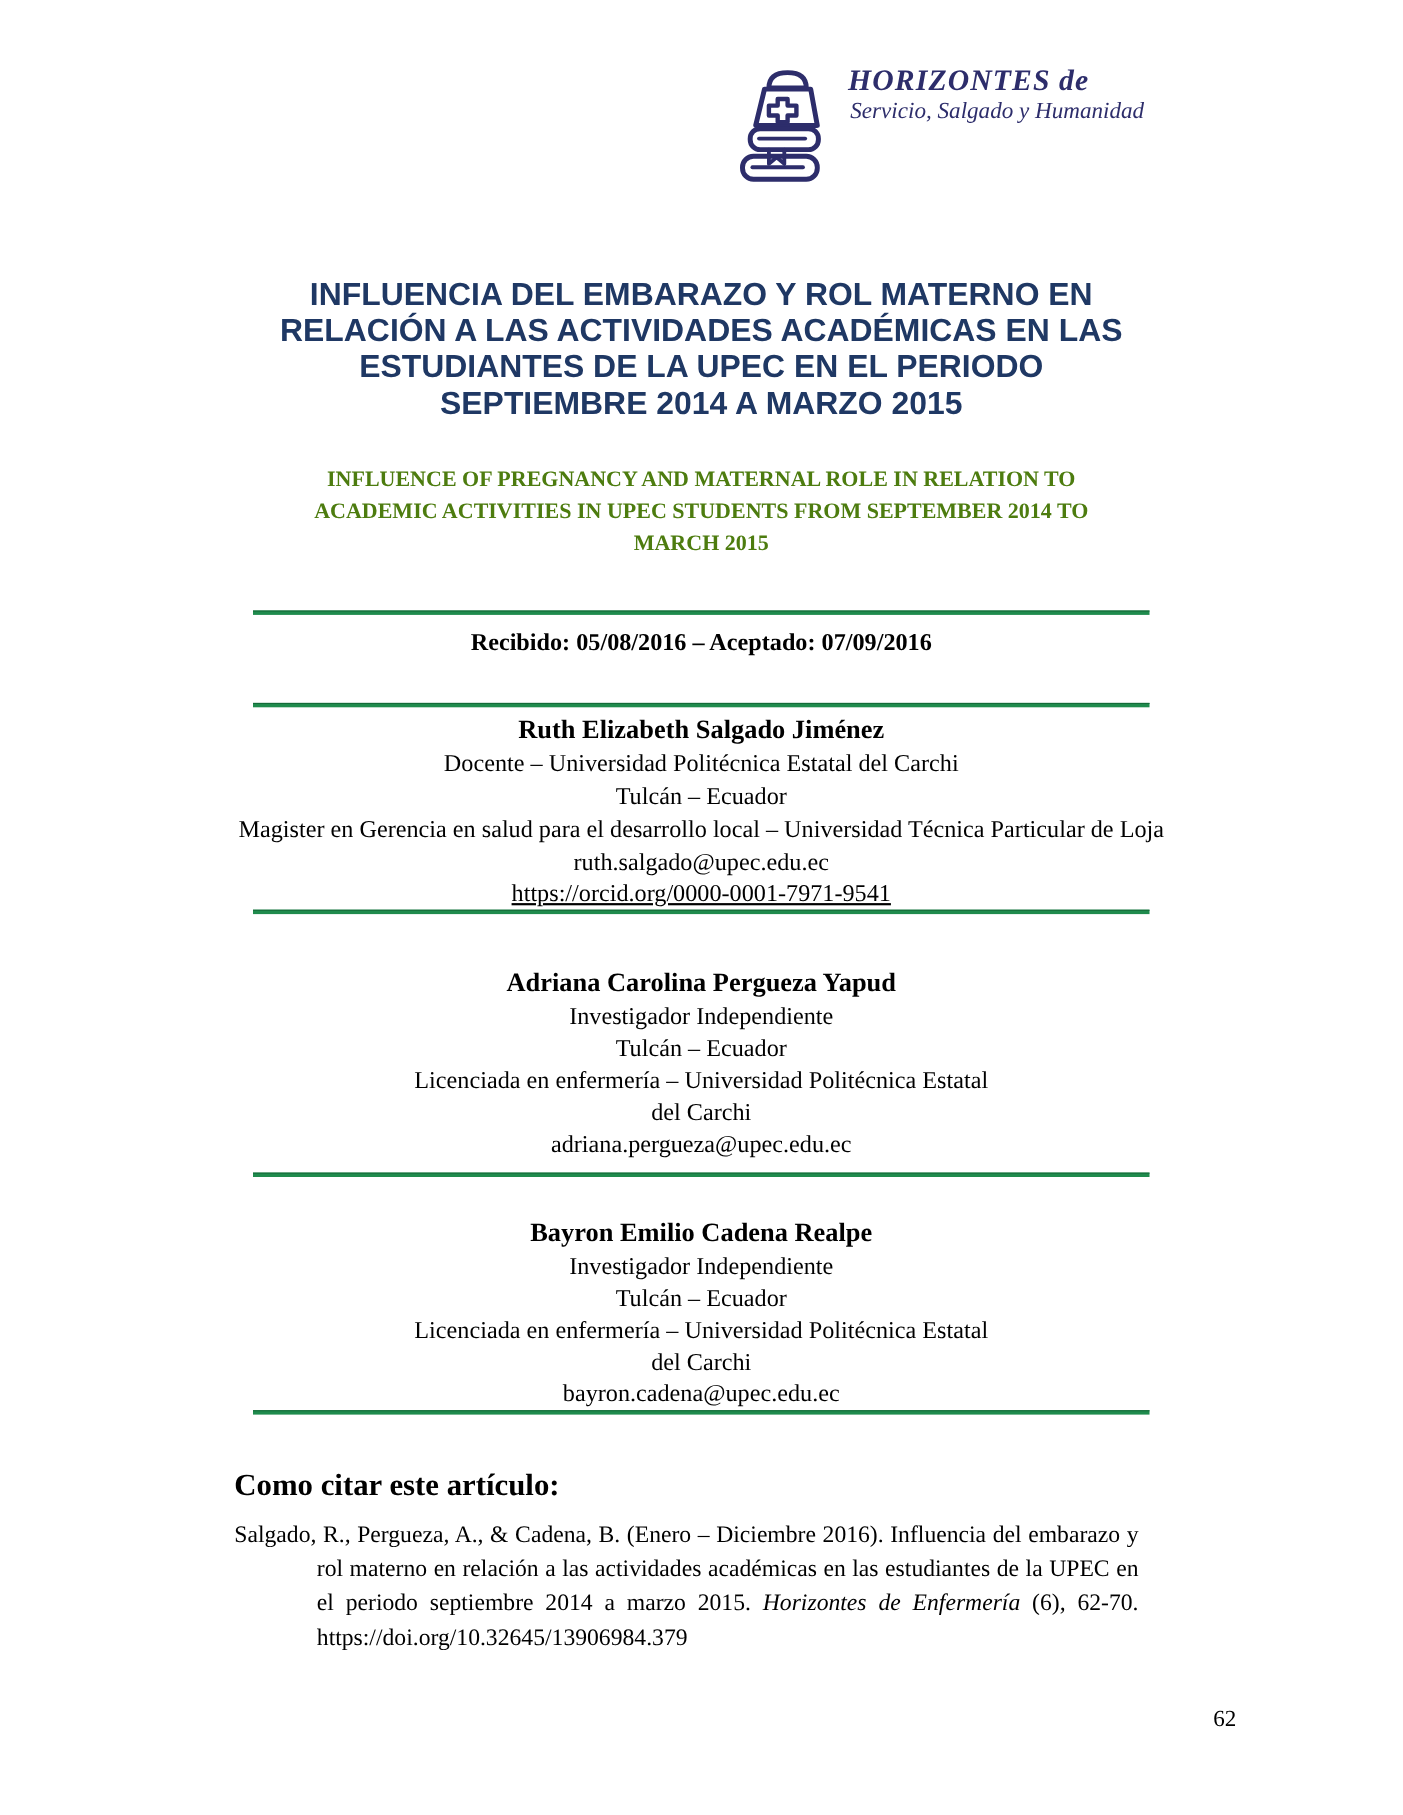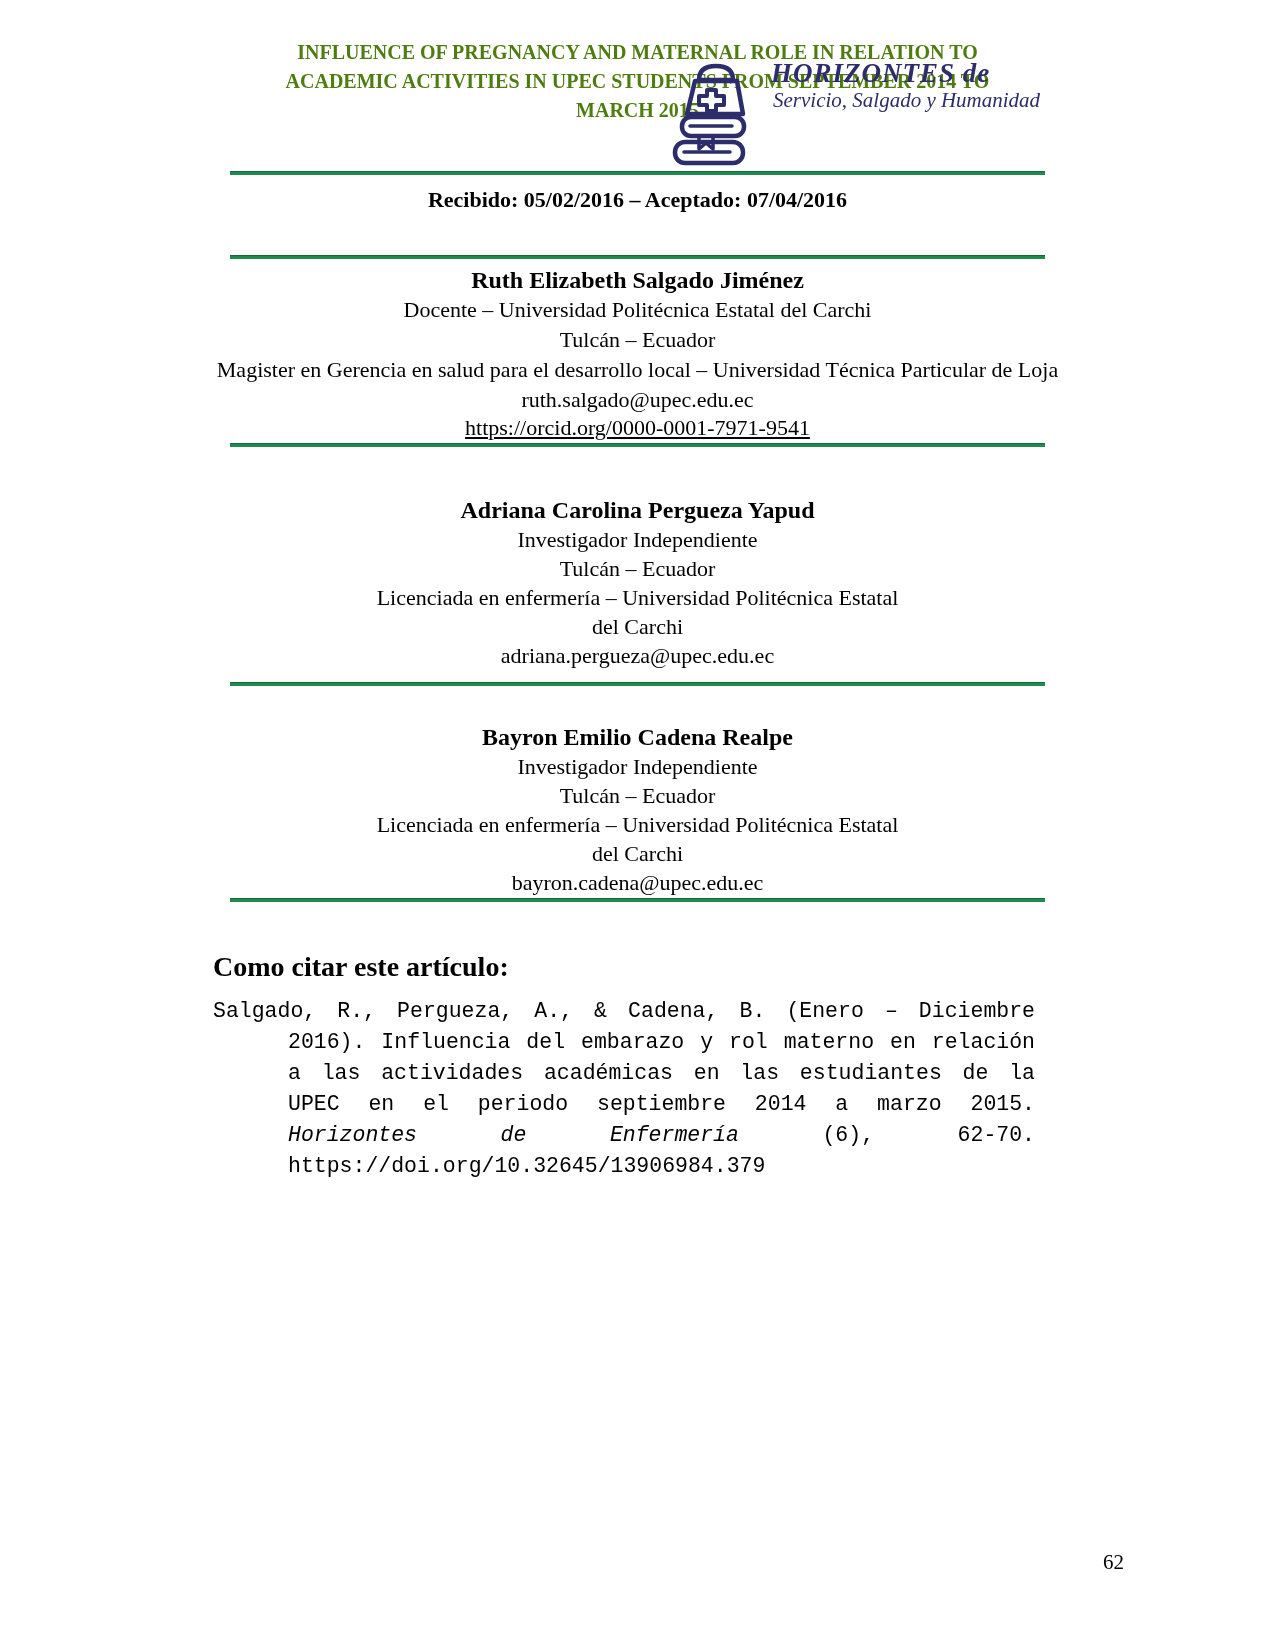--- a/index.html
+++ b/index.html
@@ -125,21 +125,20 @@
     font-size: 28px;
     line-height: 30px;
   }
   .citation-text {
     margin-top: 14px;
     font-size: 21.5px;
     line-height: 31px;
     text-align: justify;
     padding-left: 75px;
     text-indent: -75px;
-    font-family: Liberation Mono, monospace;
   }
   .citation-text em { font-style: italic; }
 
   
   .page-number {
     position: absolute;
     left: 1103px;
     top: 1550px;
     font-size: 21px;
   }
@@ -167,28 +166,32 @@
       <path d="M15 92 h46" stroke-width="3.5"></path>
     </svg>
     <div class="logo-text">
       <div class="logo-line1">HORIZONTES de</div>
       <div class="logo-tagline">Servicio, Salgado y Humanidad</div>
     </div>
   </header>
 
   <main>
 
+    <h1 class="title-es prelines">INFLUENCIA DEL EMBARAZO Y ROL MATERNO EN
+RELACIÓN A LAS ACTIVIDADES ACADÉMICAS EN LAS
+ESTUDIANTES DE LA UPEC EN EL PERIODO
+SEPTIEMBRE 2014 A MARZO 2015</h1>
 
     <h2 class="title-en prelines">INFLUENCE OF PREGNANCY AND MATERNAL ROLE IN RELATION TO
 ACADEMIC ACTIVITIES IN UPEC STUDENTS FROM SEPTEMBER 2014 TO
 MARCH 2015</h2>
 
     <div class="divider d1"></div>
 
-    <p class="dates">Recibido: 05/02/2016 – Aceptado: 07/04/2016</p>
+    <p class="dates">Recibido: 05/08/2016 – Aceptado: 07/09/2016</p>
 
     <div class="divider d2"></div>
 
     <section class="author a1">
       <p class="author-name">Ruth Elizabeth Salgado Jiménez</p>
       <p class="author-lines prelines">Docente – Universidad Politécnica Estatal del Carchi
 Tulcán – Ecuador
 Magister en Gerencia en salud para el desarrollo local – Universidad Técnica Particular de Loja
 ruth.salgado@upec.edu.ec</p>
       <span class="orcid">https://orcid.org/0000-0001-7971-9541</span>

